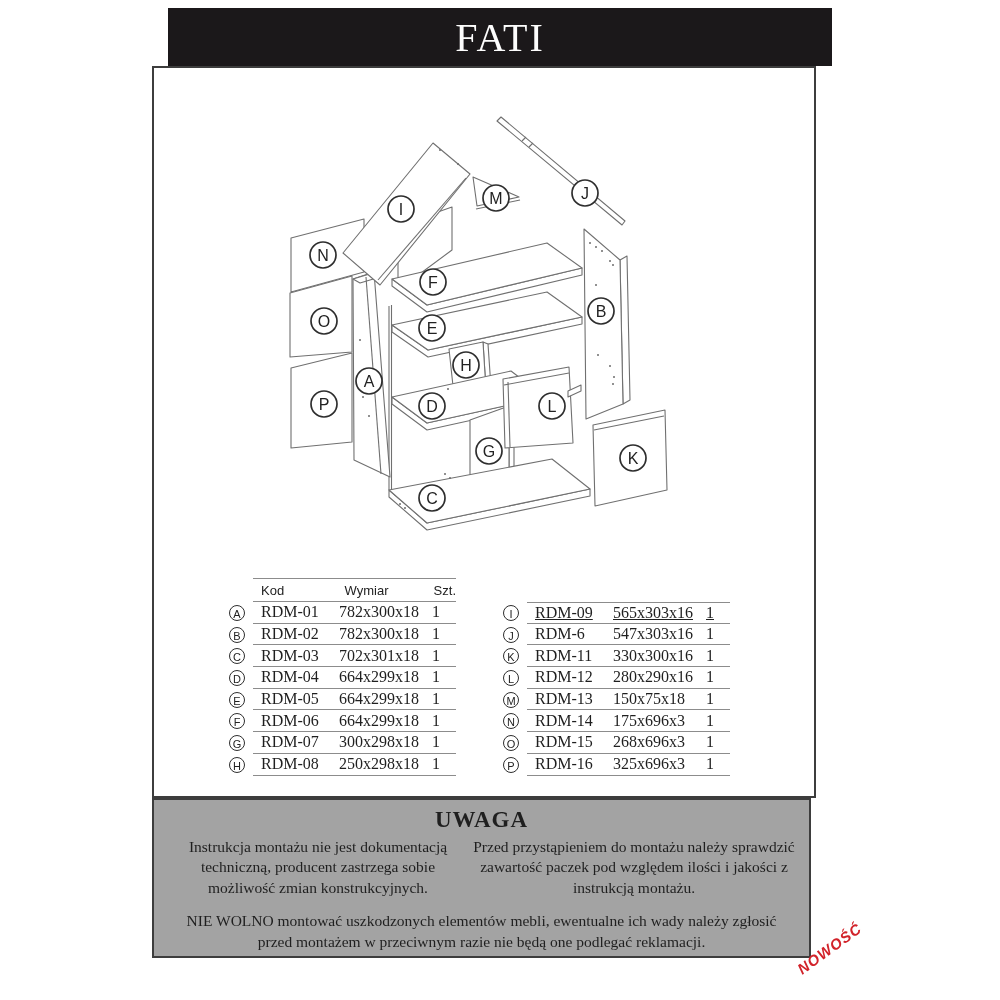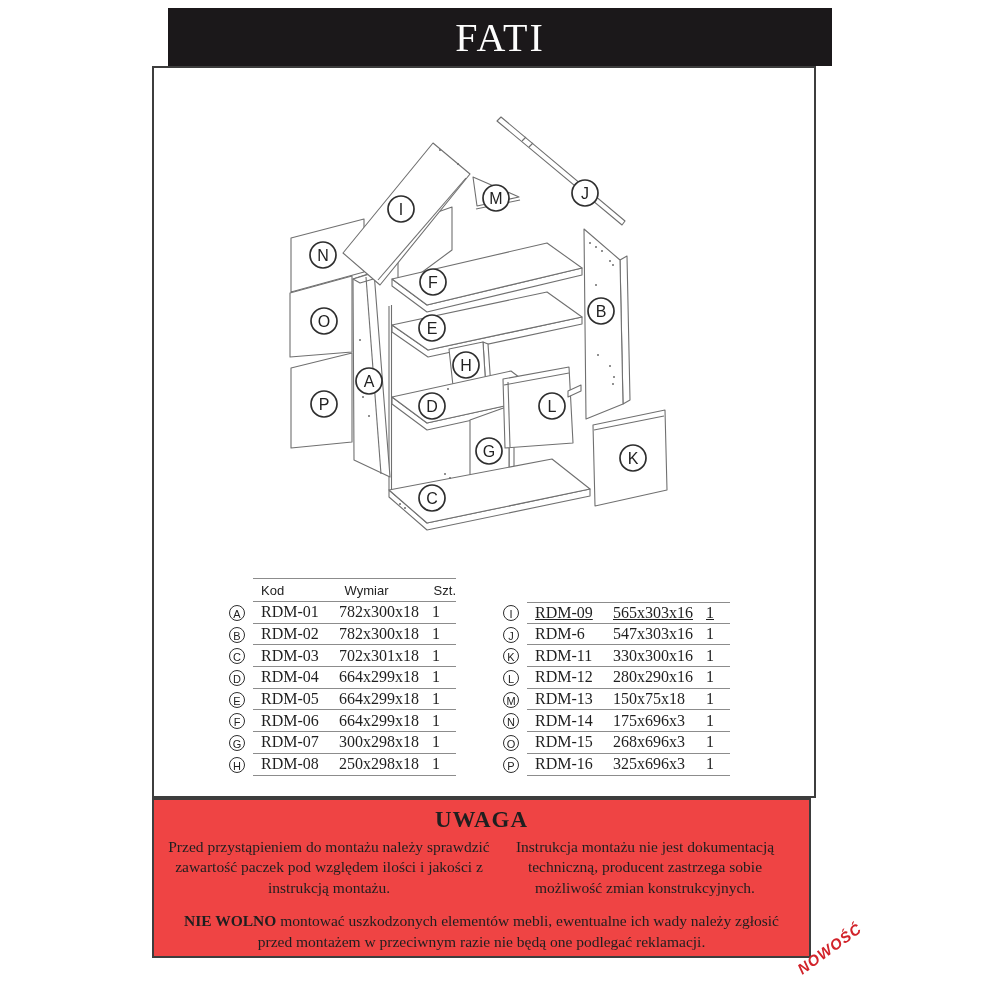--- a/index.html
+++ b/index.html
@@ -8,21 +8,21 @@
 
   
   .header-bar{position:absolute;left:168px;top:8px;width:664px;height:58px;background:#1b181a;
               display:flex;align-items:center;justify-content:center;}
   .header-title{color:#fdfdfd;font-size:40px;letter-spacing:2px;font-family:"Liberation Serif",serif;}
 
   
   .main-frame{position:absolute;left:152px;top:66px;width:664px;height:732px;
               border:2px solid #3d3d3d;box-sizing:border-box;background:#fff;}
   .uwaga-box{position:absolute;left:152px;top:798px;width:659px;height:160px;
-             border:2px solid #3d3d3d;box-sizing:border-box;background:#ef4444;}
+             border:2px solid #3d3d3d;box-sizing:border-box;background:#a3a3a3;}
 
   
   .diagram{position:absolute;left:152px;top:66px;}
   .diagram polygon,.diagram path{fill:#ffffff;stroke:#707070;stroke-width:1.1;stroke-linejoin:round;}
   .diagram line{stroke:#707070;stroke-width:1.1;}
   .diagram .dot{fill:#6d6d6d;stroke:none;}
   .diagram .lblc{fill:#ffffff;stroke:#2e2e2e;stroke-width:1.7;}
   .diagram .lblt{font-family:"Liberation Sans",sans-serif;font-size:16px;fill:#222;stroke:none;}
 
   
@@ -42,21 +42,21 @@
   .cwym{width:85px;text-align:left;}
   .cszt{width:24px;text-align:center;}
 
   
   .uwaga-title{text-align:center;font-weight:bold;font-size:23px;margin-top:7px;letter-spacing:1px;}
   .uwaga-cols{display:flex;justify-content:space-between;padding:4px 14px 0 14px;}
   .uwaga-col{text-align:center;font-size:15.5px;line-height:1.32;}
   .uwaga-col.left{width:300px;}
   .uwaga-col.right{width:322px;}
   .uwaga-warning{text-align:center;font-size:15.5px;line-height:1.35;margin-top:13px;padding:0 22px;}
-  .uwaga-warning b{font-weight:bold;}
+  .uwaga-warning b{font-weight:normal;}
 
   
   .page-number{position:absolute;left:152px;top:960px;width:659px;text-align:center;
                font-size:13.5px;color:#222;}
   .nowosc{position:absolute;left:799px;top:962px;transform:rotate(-36deg);transform-origin:left center;
           font-family:"Liberation Sans",sans-serif;font-style:italic;font-weight:bold;
           font-size:15px;letter-spacing:1px;}
 </style>
 </head>
 <body>
@@ -350,21 +350,21 @@
           <span class="ckod">RDM-16</span>
           <span class="cwym">325x696x3</span>
           <span class="cszt">1</span>
         </span>
       </div>
     </div>
 
   <div class="uwaga-box">
     <div class="uwaga-title">UWAGA</div>
     <div class="uwaga-cols">
+      <div class="uwaga-col left">Instrukcja montażu nie jest dokumentacją techniczną, producent zastrzega sobie możliwość zmian konstrukcyjnych.</div>
       <div class="uwaga-col right">Przed przystąpieniem do montażu należy sprawdzić zawartość paczek pod względem ilości i jakości z instrukcją montażu.</div>
-      <div class="uwaga-col left">Instrukcja montażu nie jest dokumentacją techniczną, producent zastrzega sobie możliwość zmian konstrukcyjnych.</div>
     </div>
     <div class="uwaga-warning"><b>NIE WOLNO</b><span> montować uszkodzonych elementów mebli, ewentualne ich wady należy zgłosić przed montażem w przeciwnym razie nie będą one podlegać reklamacji.</span></div>
   </div>
 
   <div class="nowosc" style="color: rgb(210, 35, 42);">NOWOŚĆ</div>
 
 </div>
 
 </body></html>

